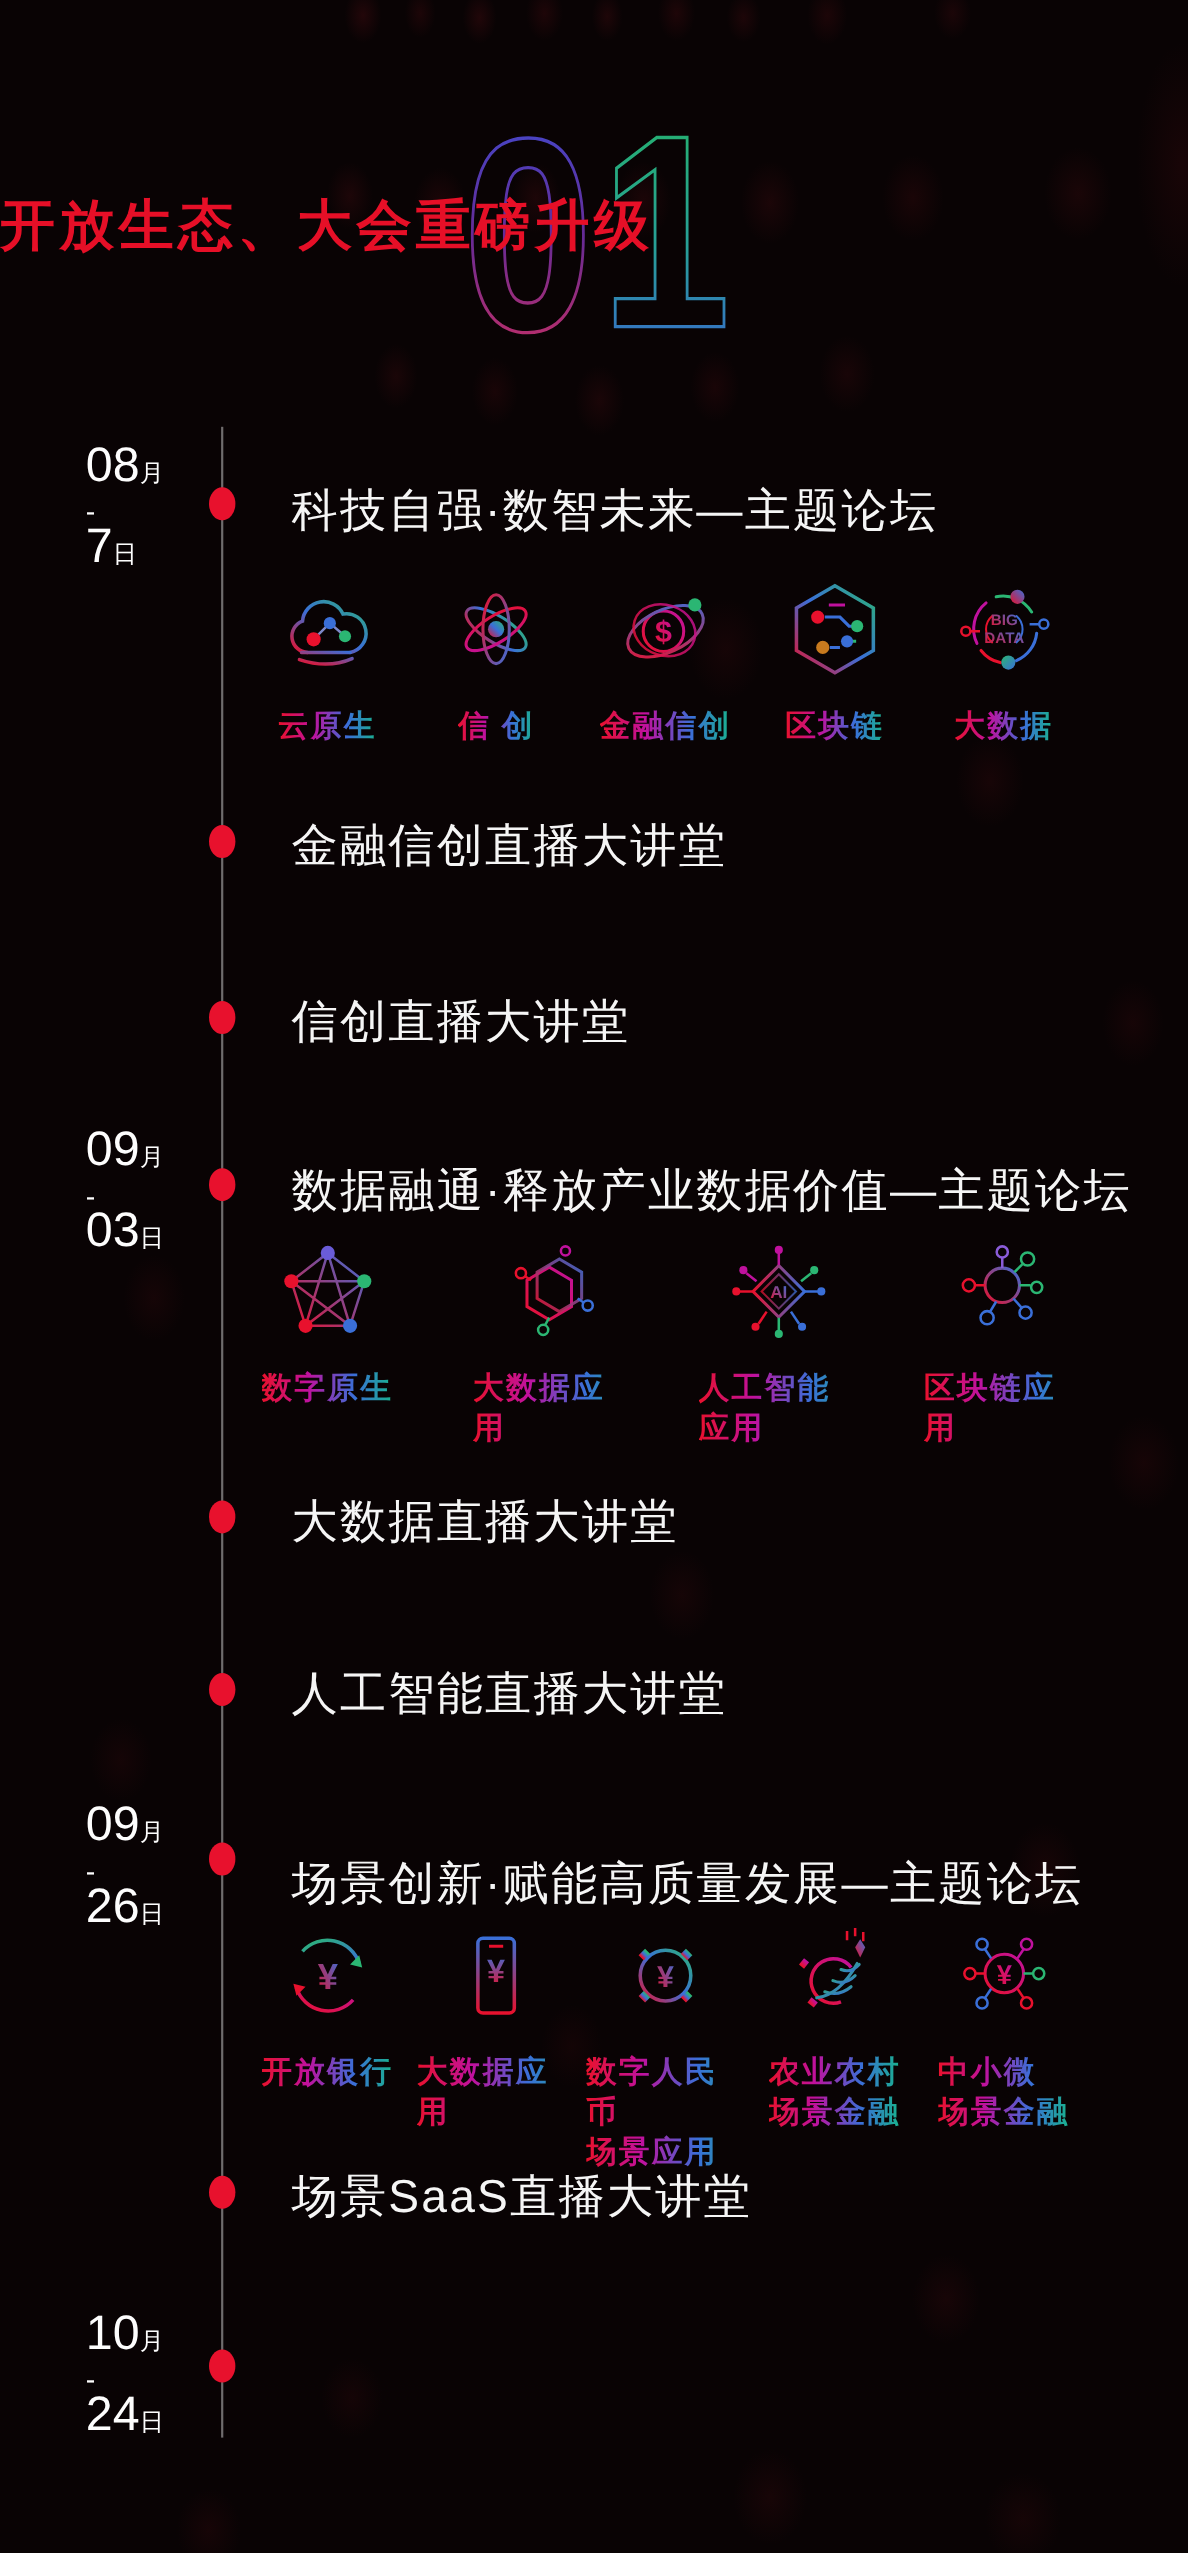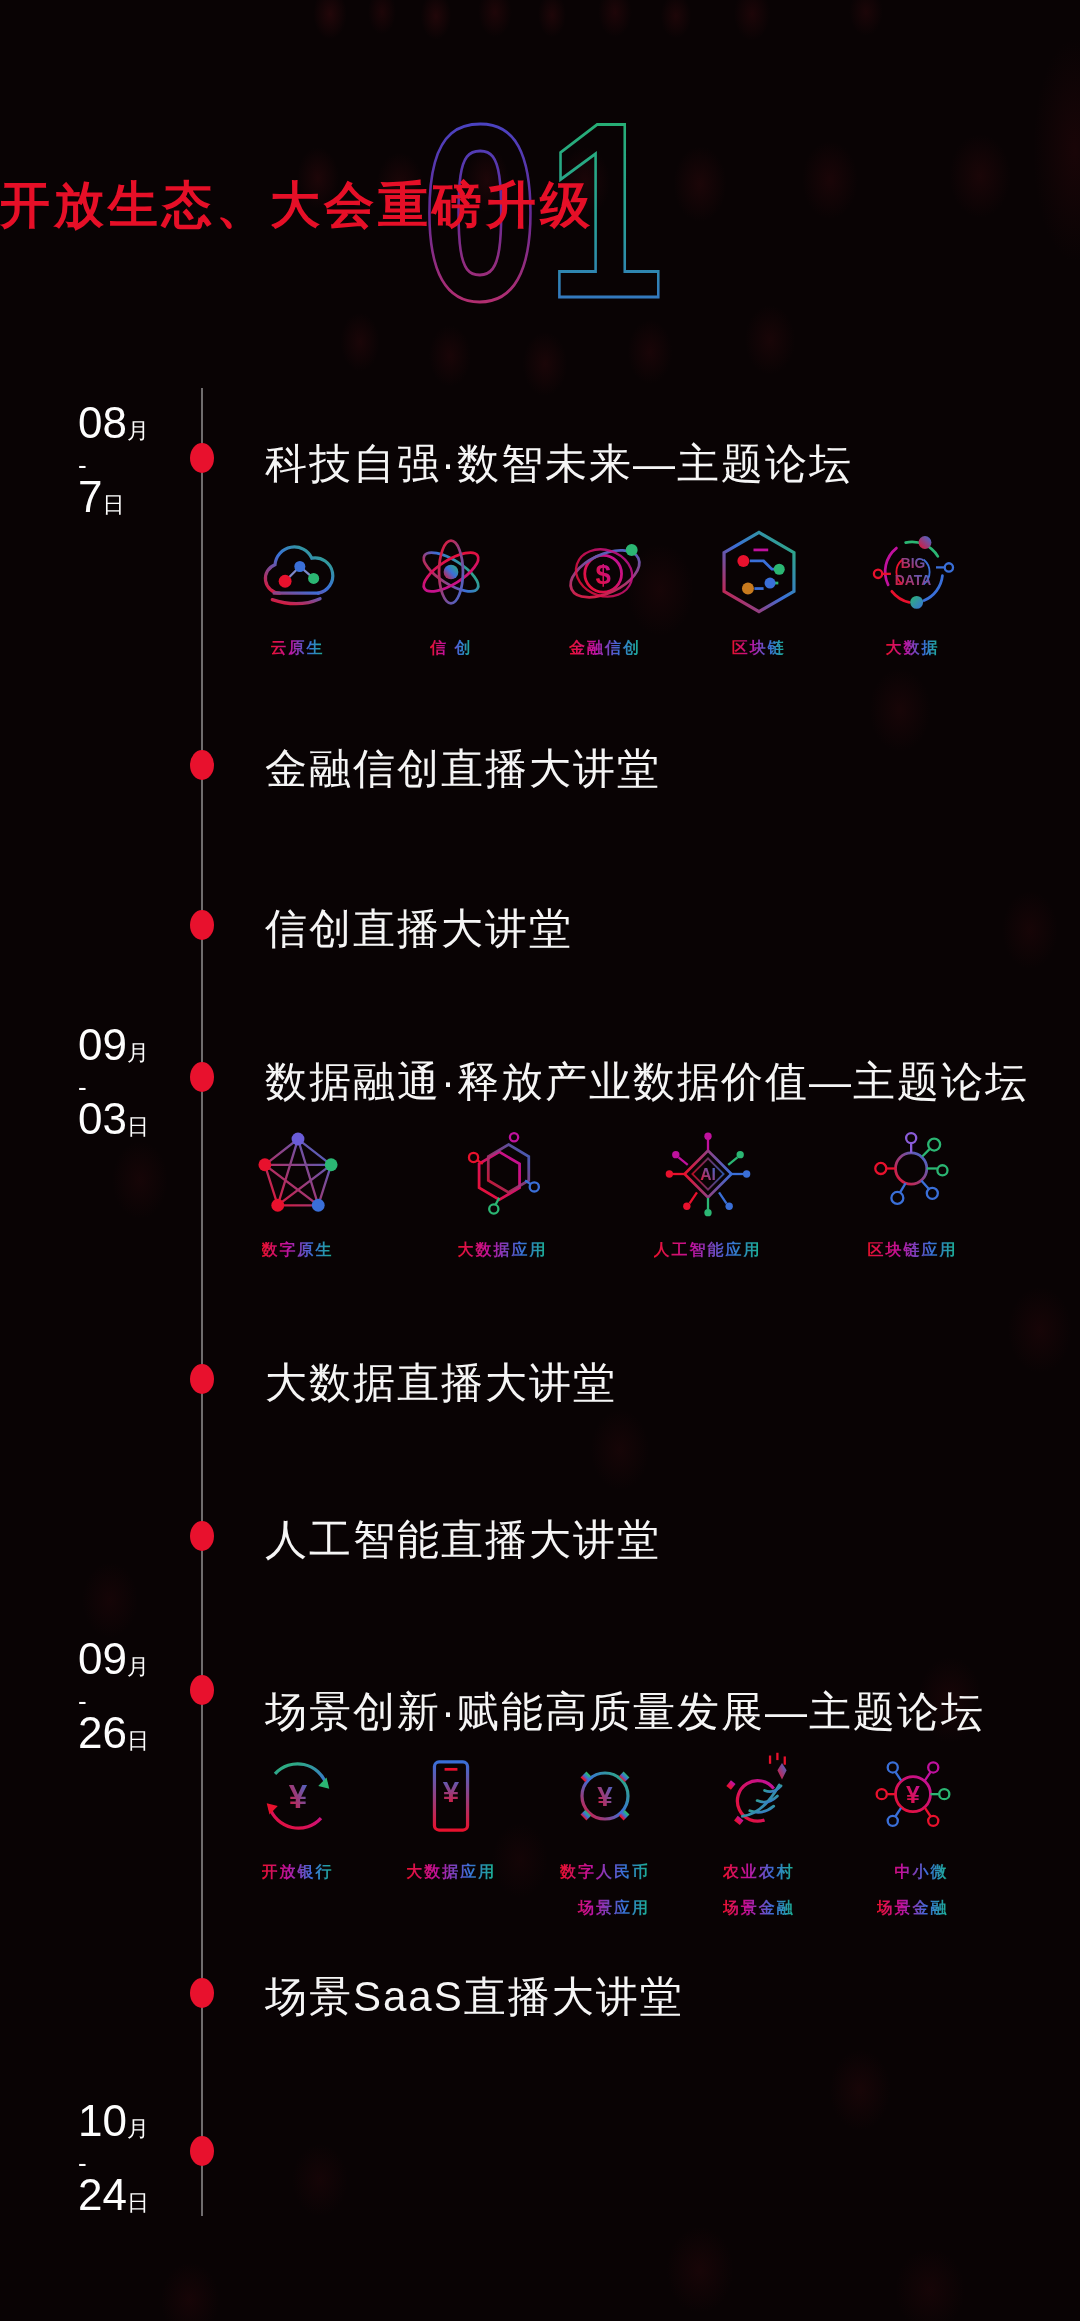--- a/index.html
+++ b/index.html
@@ -56,21 +56,21 @@
   .date-block{left:78px;width:112px;text-align:left;color:#fdfdfd;}
   .d-line{line-height:46px;white-space:nowrap;}
   .d-num{font-size:44px;}
   .d-unit{font-size:22px;}
   .d-sep{line-height:18px;font-size:26px;padding-right:42px;}
   .event-title{left:250px;color:#f5f5f5;font-size:42px;letter-spacing:2px;white-space:nowrap;margin-left:15px;}
   .track-row{left:225px;width:760px;display:flex;justify-content:space-between;}
   .track{width:145px;display:flex;flex-direction:column;align-items:center;}
   .t-icon{width:92px;height:92px;}
   .t-label{
-    margin-top:12px;font-size:16px;font-weight:bold;text-align:right;
+    margin-top:24px;font-size:28px;font-weight:bold;text-align:left;
     letter-spacing:2px;line-height:36px;white-space:pre-line;
   }
   .grad{
     background-image:linear-gradient(90deg,#e8112d 0%,#c0119e 35%,#3a6fd8 70%,#18b48c 100%);
     -webkit-background-clip:text;background-clip:text;color:transparent;
   }
   svg{display:block;}
 </style>
 </head>
 <body>

